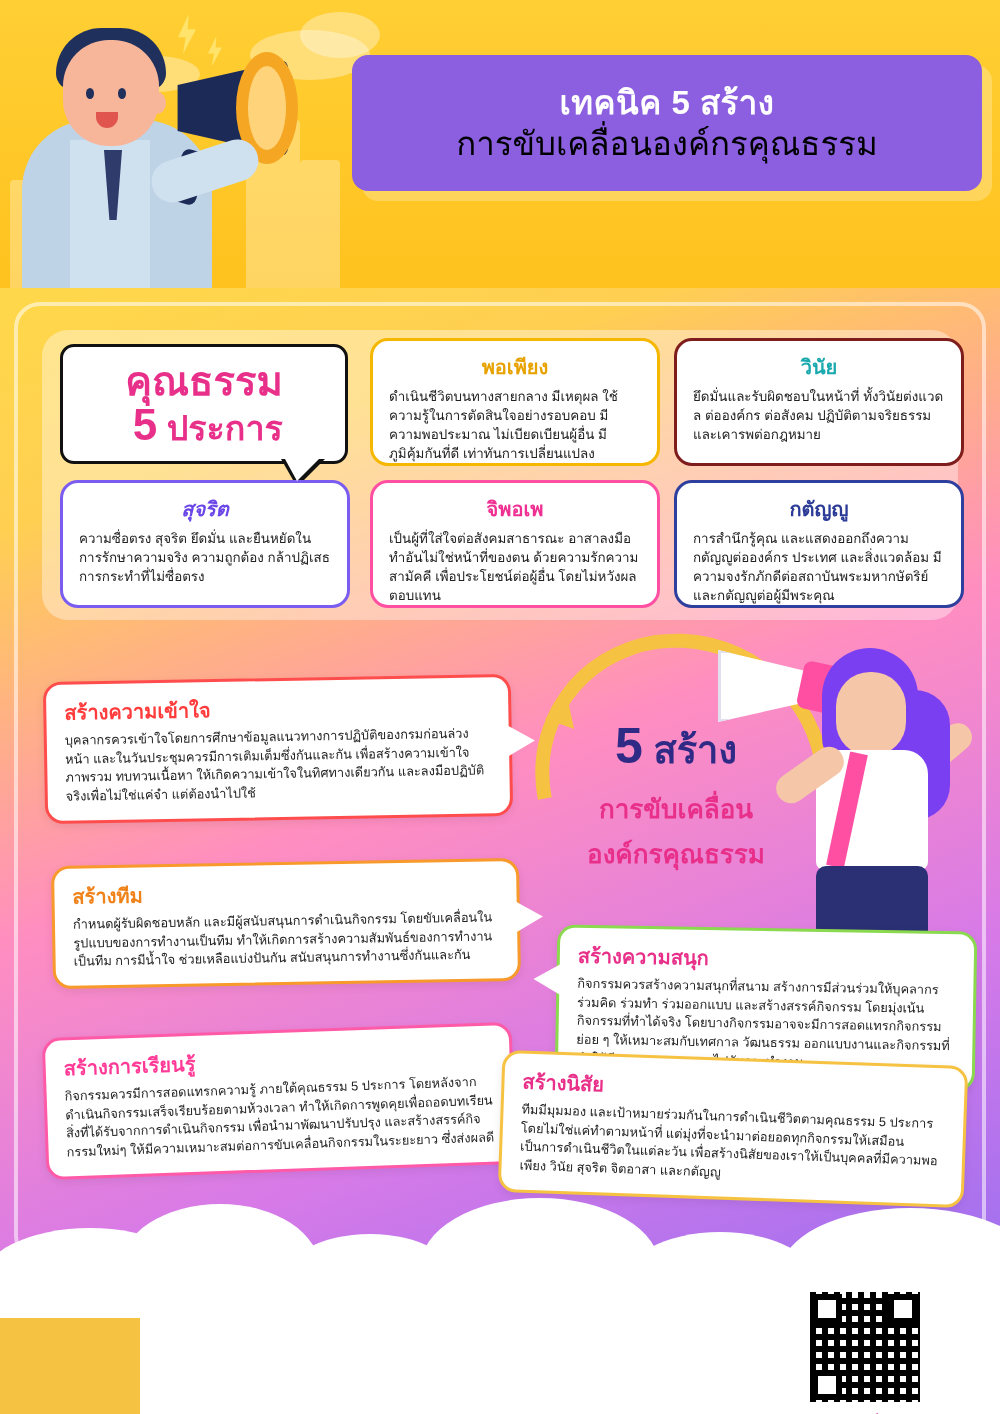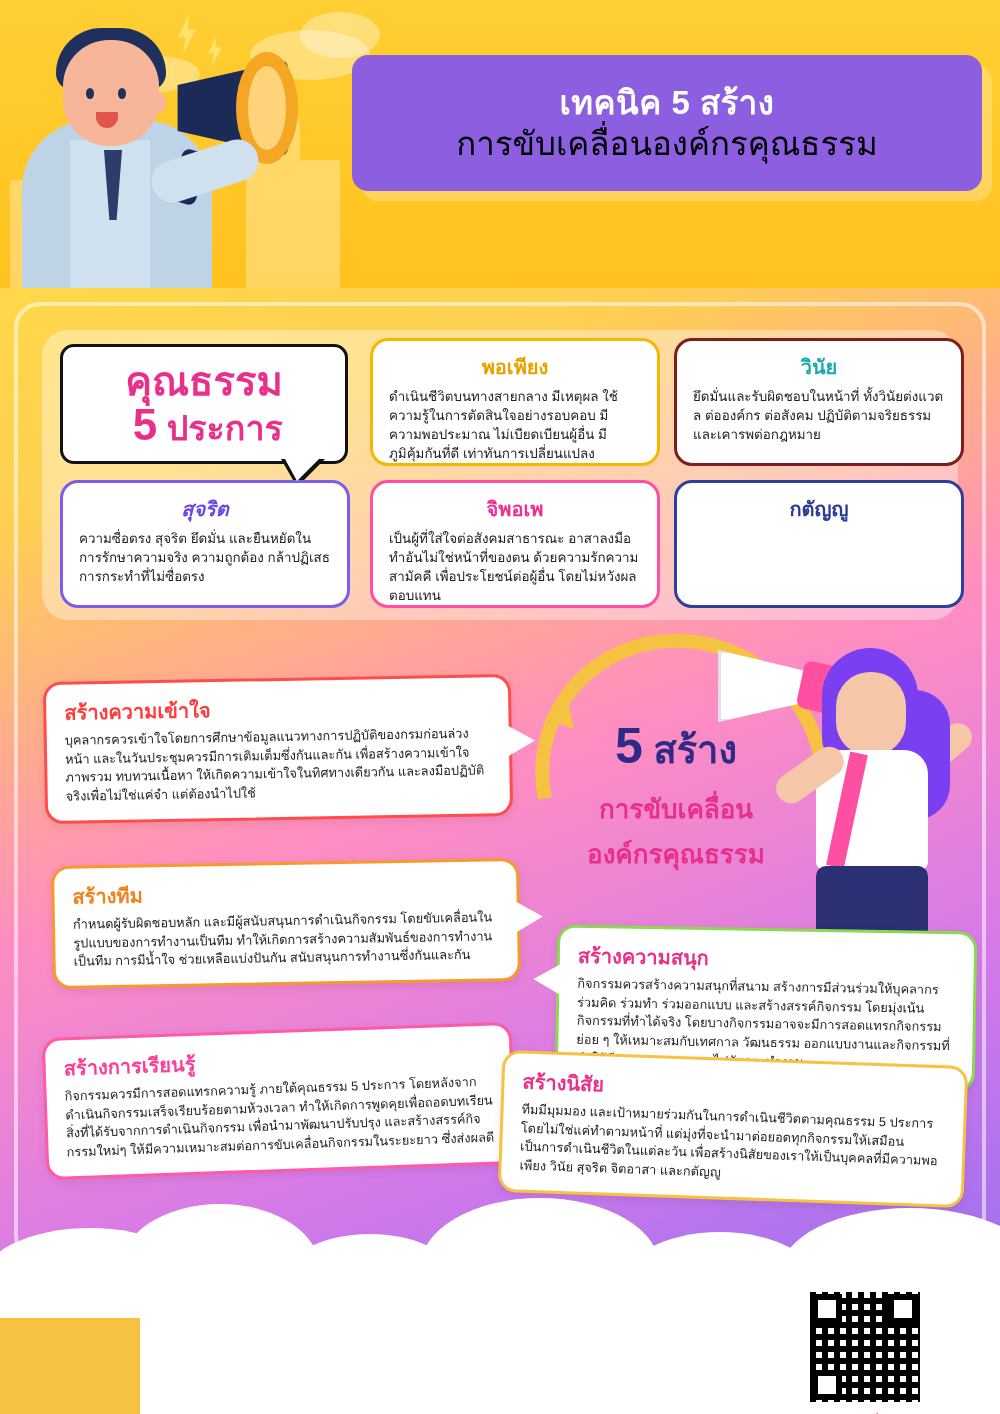--- a/index.html
+++ b/index.html
@@ -265,20 +265,21 @@
   <div class="vbox" id="v-sujarit">
     <h4>สุจริต</h4>
     <p>ความซื่อตรง สุจริต ยึดมั่น และยืนหยัดในการรักษาความจริง ความถูกต้อง กล้าปฏิเสธการกระทำที่ไม่ซื่อตรง</p>
   </div>
   <div class="vbox" id="v-jitasa">
     <h4>จิพอเพ</h4>
     <p>เป็นผู้ที่ใส่ใจต่อสังคมสาธารณะ อาสาลงมือทำอันไม่ใช่หน้าที่ของตน ด้วยความรักความสามัคคี เพื่อประโยชน์ต่อผู้อื่น โดยไม่หวังผลตอบแทน</p>
   </div>
   <div class="vbox" id="v-katanyu">
     <h4>กตัญญู</h4>
+    <p>การสำนึกรู้คุณ และแสดงออกถึงความกตัญญูต่อองค์กร ประเทศ และสิ่งแวดล้อม มีความจงรักภักดีต่อสถาบันพระมหากษัตริย์ และกตัญญูต่อผู้มีพระคุณ</p>
   </div>
 
   <div class="arc"></div>
   <div class="arc-head"></div>
   <div class="center-circle">
     <div class="cc-l1">
       <span class="big">5</span>
       <span>สร้าง</span>
     </div>
     <div class="cc-l2">การขับเคลื่อน</div>

